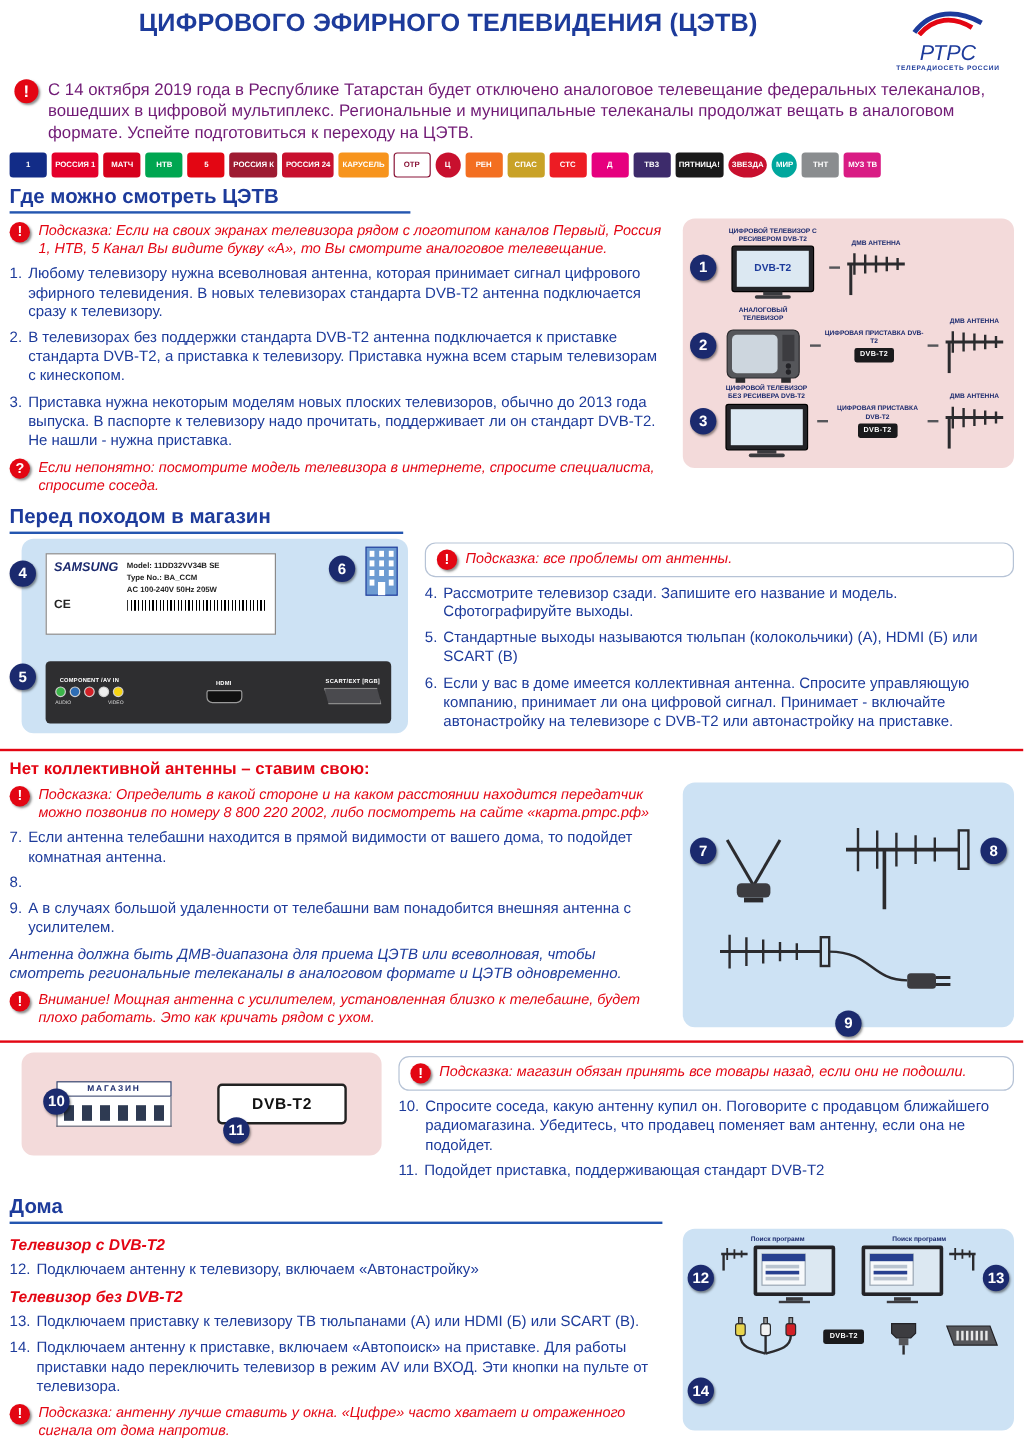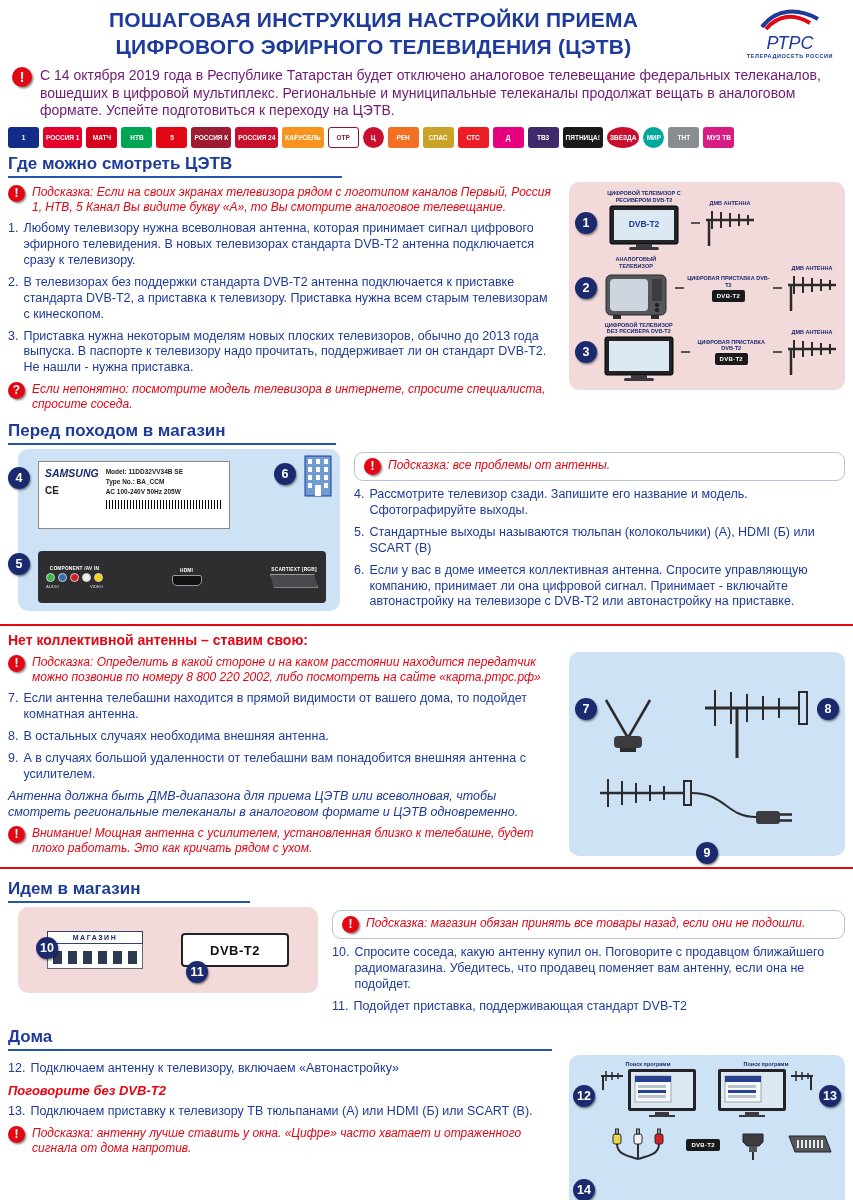--- a/index.html
+++ b/index.html
@@ -55,21 +55,21 @@
   .tvwrap{position:relative;}
   .screen-txt{position:absolute;top:14px;left:0;right:0;text-align:center;font-size:8.5px;font-weight:bold;color:#1d3b9b;}
 
   
   .s2panel{flex:0 0 322px;height:162px;position:relative;margin-left:10px;}
   .b4{position:absolute;left:-10px;top:18px;}
   .b5{position:absolute;left:-10px;bottom:36px;}
   .b6{position:absolute;right:44px;top:14px;}
   .label-card{position:absolute;left:20px;top:12px;width:192px;height:68px;background:#fff;border:1px solid #8a8a8a;box-sizing:border-box;padding:5px 6px;display:flex;gap:7px;}
   .brand{font-weight:bold;font-style:italic;color:#1b2a6e;font-size:10.5px;}
-  .ce{font-weight:bold;font-size:10px;color:#222;margin-top:6px;}
+  .ce{font-weight:bold;font-size:10px;color:#222;margin-top:20px;}
   .spec{font-size:6.5px;color:#222;font-weight:bold;line-height:1.55;flex:1;}
   .barcode{height:9px;background:repeating-linear-gradient(90deg,#000 0 1px,#fff 1px 3px);margin-top:3px;}
   .building-wrap{position:absolute;right:8px;top:6px;}
   .conn-bar{position:absolute;left:20px;bottom:8px;width:288px;height:52px;background:#2e2e30;border-radius:4px;display:flex;align-items:center;justify-content:space-between;padding:3px 8px;box-sizing:border-box;}
   .conn-group{display:flex;flex-direction:column;align-items:center;gap:2px;}
   .conn-label{font-size:4.8px;color:#fff;font-weight:bold;letter-spacing:.2px;}
   .rca-row{display:flex;gap:3px;}
   .rca{width:9px;height:9px;border-radius:50%;border:1.5px solid #cfcfcf;box-sizing:border-box;}
   .conn-sub{display:flex;justify-content:space-between;width:100%;font-size:4.2px;color:#ddd;}
   .hdmi-port{width:28px;height:9px;background:#111;border:1px solid #9a9a9a;border-radius:2px 2px 5px 5px;}
@@ -106,21 +106,20 @@
   .tv-with-ant{display:flex;align-items:flex-start;gap:2px;}
   .s5bottom{display:flex;justify-content:space-around;align-items:center;margin-top:10px;padding-left:24px;}
 </style>
 </head>
 <body>
 
 <div class="page">
 
   <div class="hdr">
     <div class="hdr-title">
-      <div>ПОШАГОВАЯ ИНСТРУКЦИЯ НАСТРОЙКИ ПРИЕМА</div>
       <div>ЦИФРОВОГО ЭФИРНОГО ТЕЛЕВИДЕНИЯ (ЦЭТВ)</div>
     </div>
     <div class="rtrs">
       <svg width="64" height="24" viewBox="0 0 64 24">
         <path d="M4 21 C18 2 40 2 60 13" stroke="#1d3b9b" stroke-width="4" fill="none"></path>
         <path d="M8 23 C20 9 36 7 52 17" stroke="#e30613" stroke-width="4" fill="none"></path>
       </svg>
       <div class="rtrs-name">РТРС</div>
       <div class="rtrs-tag">ТЕЛЕРАДИОСЕТЬ РОССИИ</div>
     </div>
@@ -367,21 +366,20 @@
       <div class="hint">
         <span class="ico">!</span>
         <span>Подсказка: Определить в какой стороне и на каком расстоянии находится передатчик можно позвонив по номеру 8 800 220 2002, либо посмотреть на сайте «карта.ртрс.рф»</span>
       </div>
       <div class="item">
         <span>7.</span>
         <span>Если антенна телебашни находится в прямой видимости от вашего дома, то подойдет комнатная антенна.</span>
       </div>
       <div class="item">
         <span>8.</span>
-        <span>В остальных случаях необходима внешняя антенна.</span>
       </div>
       <div class="item">
         <span>9.</span>
         <span>А в случаях большой удаленности от телебашни вам понадобится внешняя антенна с усилителем.</span>
       </div>
       <div class="para">Антенна должна быть ДМВ-диапазона для приема ЦЭТВ или всеволновая, чтобы смотреть региональные телеканалы в аналоговом формате и ЦЭТВ одновременно.</div>
       <div class="hint">
         <span class="ico">!</span>
         <span>Внимание! Мощная антенна с усилителем, установленная близко к телебашне, будет плохо работать. Это как кричать рядом с ухом.</span>
       </div>
@@ -421,21 +419,20 @@
           <rect x="160" y="40" width="24" height="13" rx="3" fill="#3c3c40"></rect>
           <line x1="184" y1="43.5" x2="196" y2="43.5" stroke="#2b2b2e" stroke-width="2.5"></line>
           <line x1="184" y1="49.5" x2="196" y2="49.5" stroke="#2b2b2e" stroke-width="2.5"></line>
         </svg>
       </div>
     </div>
   </div>
 
   <div class="rule-red"></div>
 
-  <div><span class="h-blue">Идем в магазин</span></div>
   <div class="cols">
     <div class="panel-pink s4panel">
       <span class="badge b10">10</span>
       <span class="badge b11">11</span>
       <div class="shop">
         <div class="shop-sign">МАГАЗИН</div>
         <div class="shop-front"></div>
       </div>
       <div class="dvb-box">
         <span class="dvb-text">DVB-T2</span>
@@ -453,28 +450,33 @@
       <div class="item">
         <span>11.</span>
         <span>Подойдет приставка, поддерживающая стандарт DVB-T2</span>
       </div>
     </div>
   </div>
 
   <div><span class="h-blue wide">Дома</span></div>
   <div class="cols">
     <div class="grow">
+      <div class="sub-red">Телевизор с DVB-T2</div>
       <div class="item">
         <span>12.</span>
         <span>Подключаем антенну к телевизору, включаем «Автонастройку»</span>
       </div>
-      <div class="sub-red">Поговорите без DVB-T2</div>
+      <div class="sub-red">Телевизор без DVB-T2</div>
       <div class="item">
         <span>13.</span>
         <span>Подключаем приставку к телевизору ТВ тюльпанами (А) или HDMI (Б) или SCART (В).</span>
+      </div>
+      <div class="item">
+        <span>14.</span>
+        <span>Подключаем антенну к приставке, включаем «Автопоиск» на приставке. Для работы приставки надо переключить телевизор в режим AV или ВХОД. Эти кнопки на пульте от телевизора.</span>
       </div>
       <div class="hint">
         <span class="ico">!</span>
         <span>Подсказка: антенну лучше ставить у окна. «Цифре» часто хватает и отраженного сигнала от дома напротив.</span>
       </div>
     </div>
     <div class="panel-blue s5panel">
       <span class="badge b12">12</span>
       <span class="badge b13">13</span>
       <span class="badge b14">14</span>

